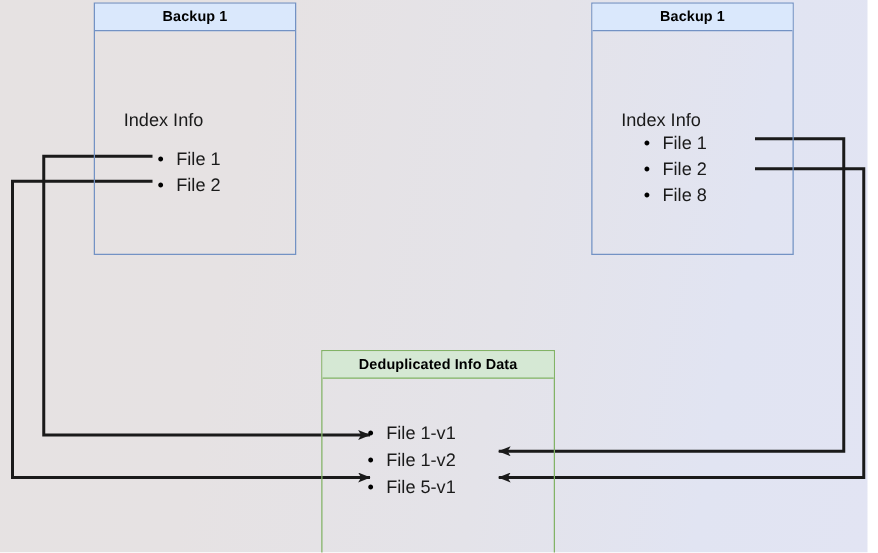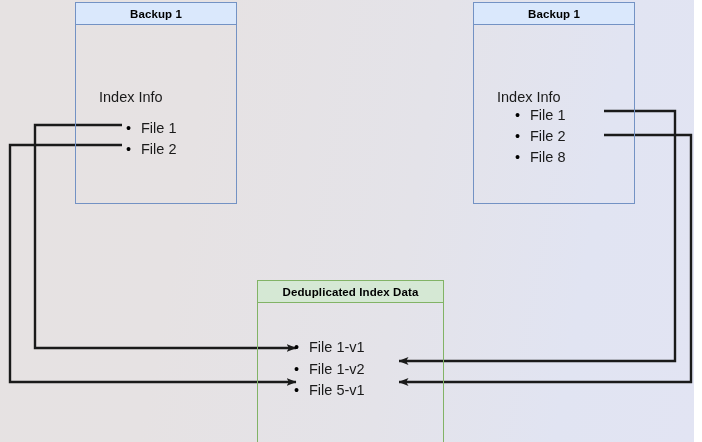--- a/index.html
+++ b/index.html
@@ -129,21 +129,21 @@
       <div class="idx-label" style="left:23px; top:38px;">Index Info</div>
       <ul class="files" style="left:41px; top:80px;">
         <li>File 1</li>
         <li>File 2</li>
         <li>File 8</li>
       </ul>
     </div>
   </div>
 
   <div class="box green" style="left:257px; top:280px; width:187px; height:168px;">
-    <div class="hdr">Deduplicated Index Data</div>
+    <div class="hdr">Deduplicated Info Data</div>
     <div class="body">
       <ul class="files dedup" style="left:36px; top:34px;">
         <li>File 1-v1</li>
         <li>File 1-v2</li>
         <li>File 5-v1</li>
       </ul>
     </div>
   </div>
 
 </div>

